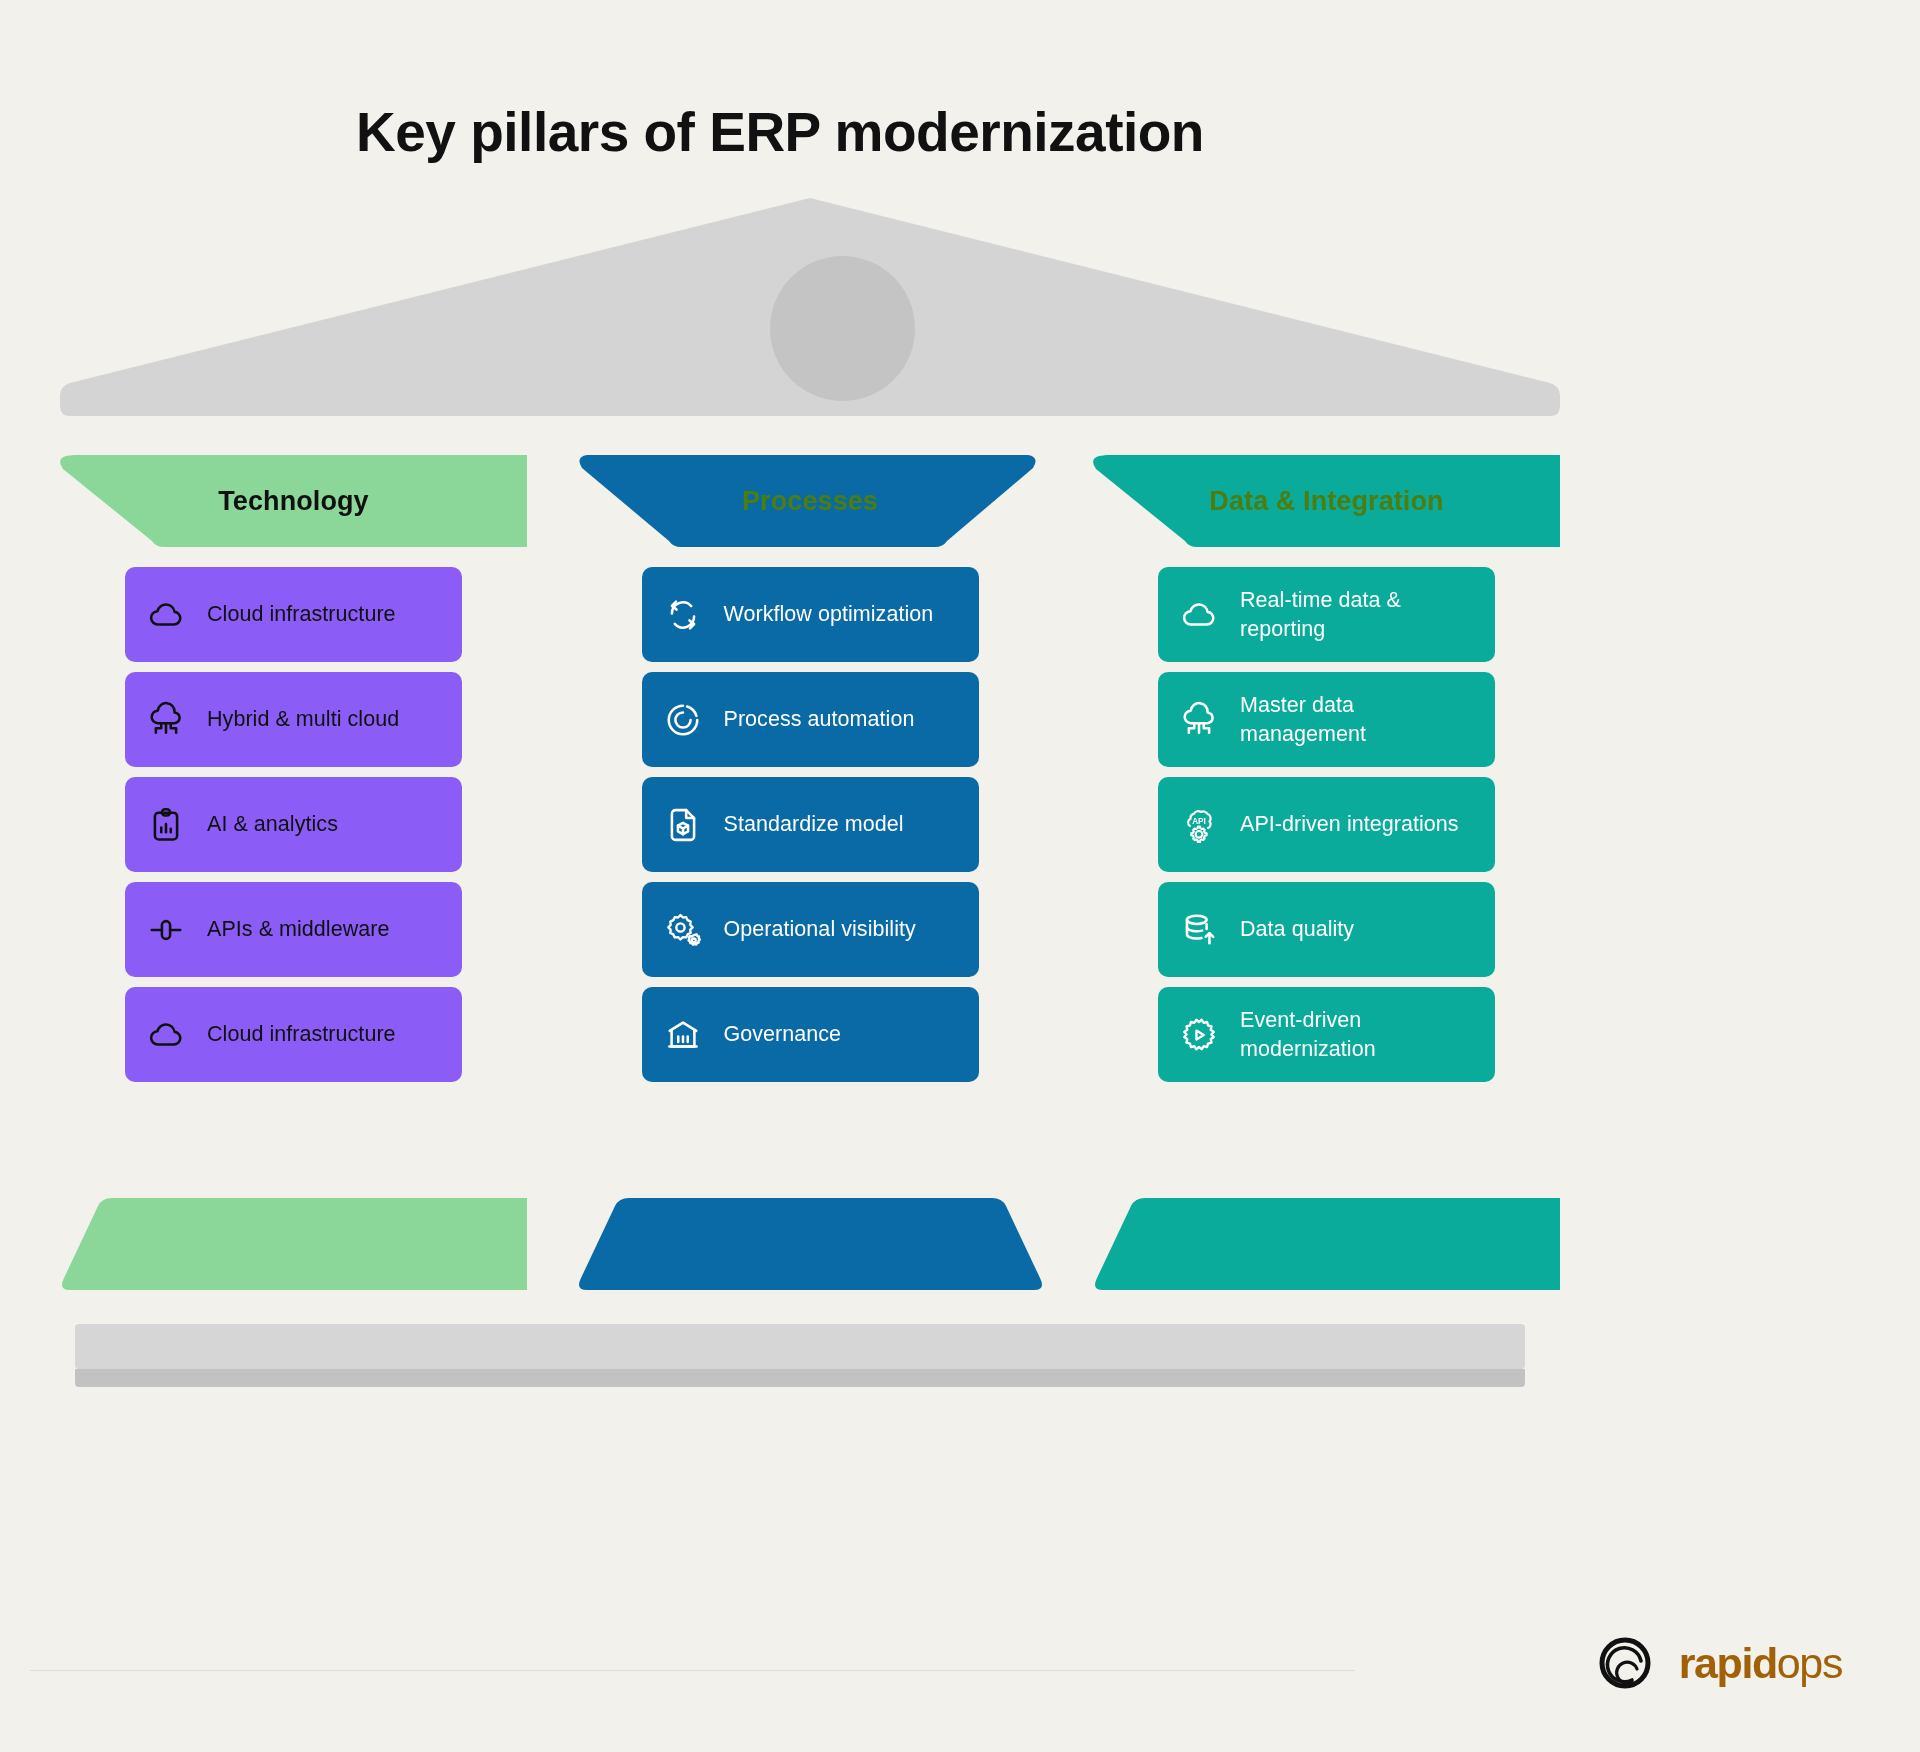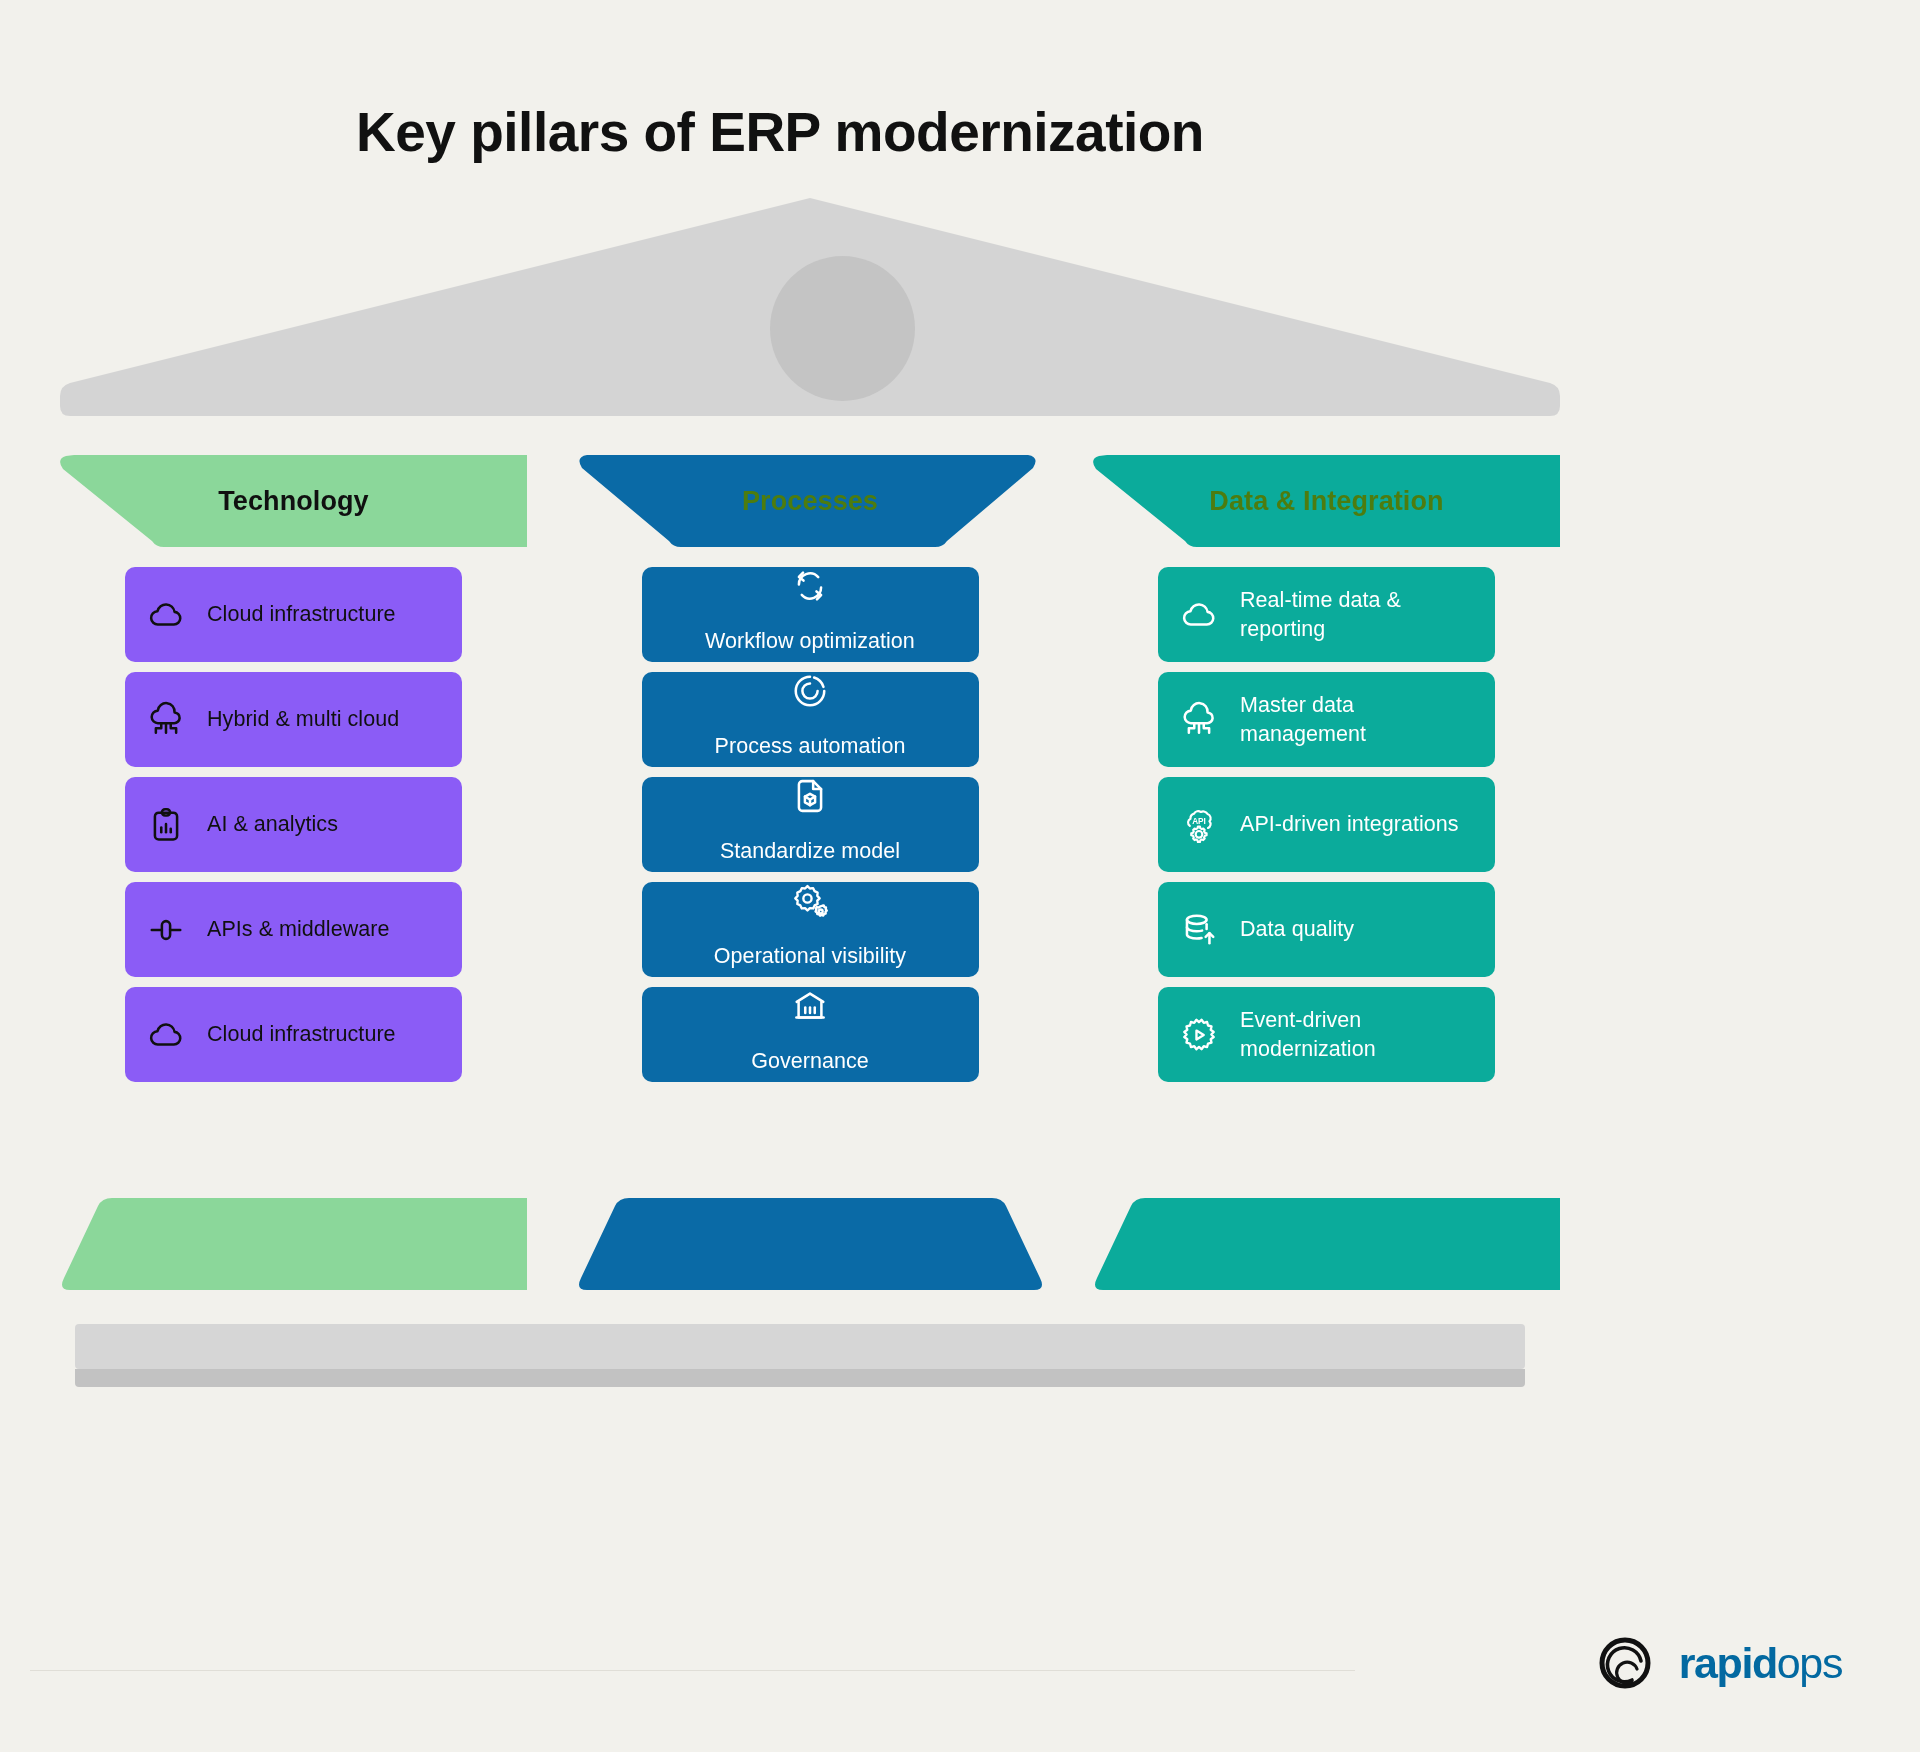--- a/index.html
+++ b/index.html
@@ -112,21 +112,21 @@
   .item .lbl {
     font-size: 21.5px;
     font-weight: 500;
     line-height: 1.33;
     letter-spacing: 0.05px;
   }
 
   
   .col-tech .item { background: #8b5cf6; }
   .col-tech .item .lbl { color: #101010; }
-  .col-proc .item { background: #0a6aa6; flex-direction: column; }
+  .col-proc .item { background: #0a6aa6; }
   .col-proc .item .lbl { color: #ffffff; }
   .col-data .item { background: #0bab9b; }
   .col-data .item .lbl { color: #ffffff; }
 
   .col-tech .col-header { color: #101010; }
   .col-proc .col-header,
   .col-data .col-header { color: #4d7c0f; }
 
   
   .hdr-shape { position: absolute; inset: 0; width: 100%; height: 100%; z-index: 1; }
@@ -178,21 +178,21 @@
     top: 1637px;
     right: 78px;
     display: flex;
     align-items: center;
     gap: 12px;
   }
   .logo .mark { width: 52px; height: 52px; display: block; }
   .logo .wordmark {
     font-size: 43px;
     letter-spacing: -1.4px;
-    color: #0369a1;
+    color: #a16207;
     line-height: 1;
     white-space: nowrap;
     margin-left: 16px;
   }
   .logo .wordmark .w-bold { font-weight: 700; }
   .logo .wordmark .w-light { font-weight: 400; }
 </style>
 </head>
 <body>
 

